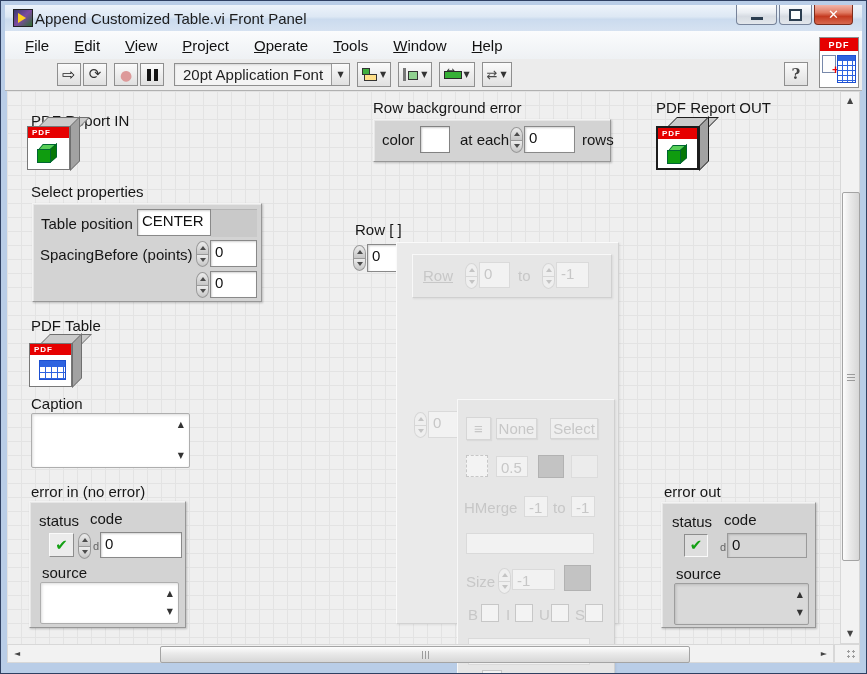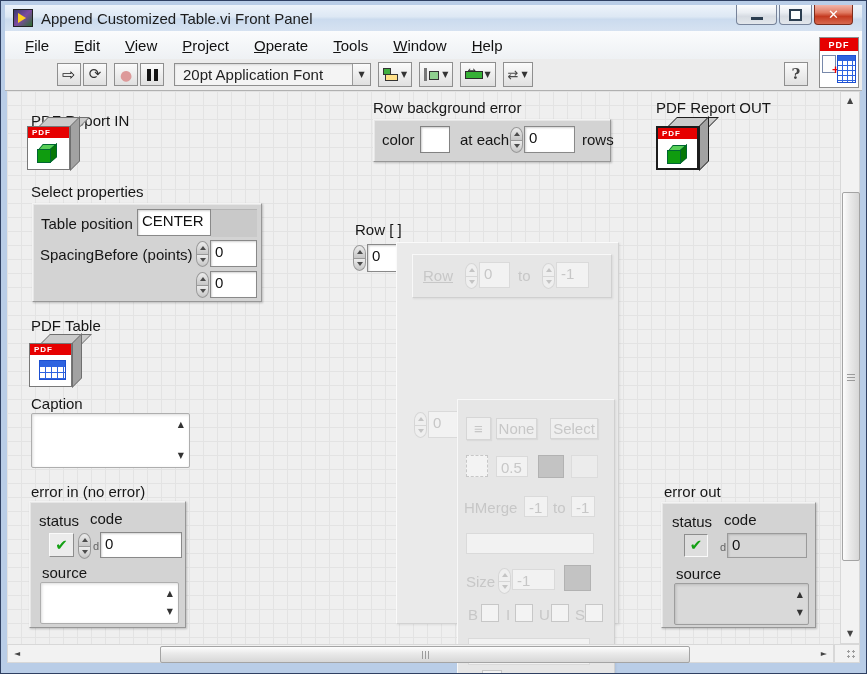--- a/index.html
+++ b/index.html
@@ -1,21 +1,21 @@
 <!DOCTYPE html>
 <html><head>
 <meta charset="utf-8">
 <style>
   html,body{margin:0;padding:0;background:#d7dee8;font-family:"Liberation Sans",sans-serif;}
   .window{position:relative;width:865px;height:672px;border:1px solid #2f4062;background:#b9cde7;overflow:hidden;}
   
   .titlebar{position:absolute;left:4px;top:4px;right:4px;height:26px;
     background:linear-gradient(#edf3fa,#dde8f4 45%,#cbdbee 55%,#d6e2f1);
     display:flex;align-items:center;}
-  .title-text{font-size:15px;color:#1c1c1c;margin-left:8px;white-space:nowrap;}
+  .title-text{font-size:15px;color:#1c1c1c;margin-left:2px;white-space:nowrap;}
   .vi-glyph{width:18px;height:16px;margin-left:8px;background:linear-gradient(135deg,#3a3a6e,#7c4ba0 50%,#2e6e2e);border:1px solid #222;position:relative;}
   .vi-glyph::before{content:"";position:absolute;left:4px;top:3px;border-left:8px solid #ffd21e;border-top:5px solid transparent;border-bottom:5px solid transparent;}
   .winbtns{position:absolute;right:9px;top:0;display:flex;gap:2px;}
   .winbtn{height:19px;border:1px solid #77839a;border-top:none;border-radius:0 0 4px 4px;
     background:linear-gradient(#fcfdfe,#e9edf2 40%,#d6dbe2 60%,#e3e7ec);
     display:flex;align-items:center;justify-content:center;}
   .winbtn.min{width:39px;}  .winbtn.max{width:31px;}
   .winbtn.close{width:37px;background:linear-gradient(#f1b4a8,#e07a62 40%,#c43a20 60%,#d7694f);border-color:#7d2d1c;color:#fff;font-weight:bold;font-size:13px;font-family:"DejaVu Sans",sans-serif;}
   .glyph-min{width:12px;height:3px;background:#2c3e50;margin-top:7px;}
   .glyph-max{width:9px;height:8px;border:2px solid #2c3e50;background:#fff;}
@@ -30,21 +30,21 @@
     border-bottom:1px solid #b0b0b0;display:flex;align-items:center;padding-left:52px;}
   .tbtn{width:24px;height:23px;border:1px solid #8f8f8f;background:linear-gradient(#fbfbfb,#e0e0e0);
     display:flex;align-items:center;justify-content:center;font-family:"DejaVu Sans",sans-serif;box-sizing:border-box;}
   .tbtn + .tbtn{margin-left:2px;}
   .run-ic{font-size:16px;color:#222;line-height:1;}
   .cont-ic{font-size:15px;color:#333;line-height:1;}
   .abort-ic{font-size:14px;color:#dd9a9a;line-height:1;}
   .pause-bars{display:flex;gap:3px;}
   .pause-bars i{display:block;width:4px;height:12px;background:#151515;}
   .fontbox{height:21px;border:1px solid #8f8f8f;background:#f4f4f4;display:flex;align-items:center;
-    margin-left:10px;box-shadow:inset 0 1px 2px rgba(0,0,0,.12);gap:21px;}
+    margin-left:10px;box-shadow:inset 0 1px 2px rgba(0,0,0,.12);}
   .fontbox .ftext{font-size:15px;color:#222;padding:0 8px;}
   .dd-seg{width:17px;align-self:stretch;border-left:1px solid #9a9a9a;display:flex;align-items:center;justify-content:center;
     background:linear-gradient(#fbfbfb,#e0e0e0);}
   .dd-seg span{font-size:8px;color:#333;font-family:"DejaVu Sans",sans-serif;}
   .tooldd{height:23px;border:1px solid #8f8f8f;background:linear-gradient(#fbfbfb,#e0e0e0);
     display:flex;align-items:center;padding:0 4px;margin-left:7px;gap:3px;}
   .tooldd .dda{font-size:8px;color:#333;font-family:"DejaVu Sans",sans-serif;}
   .ic-align{width:15px;height:13px;position:relative;}
   .ic-align i{position:absolute;left:0;top:0;width:6px;height:5px;background:#3fae3f;border:1px solid #333;}
   .ic-align u{position:absolute;left:2px;bottom:0;width:11px;height:5px;background:#ffe089;border:1px solid #333;}

